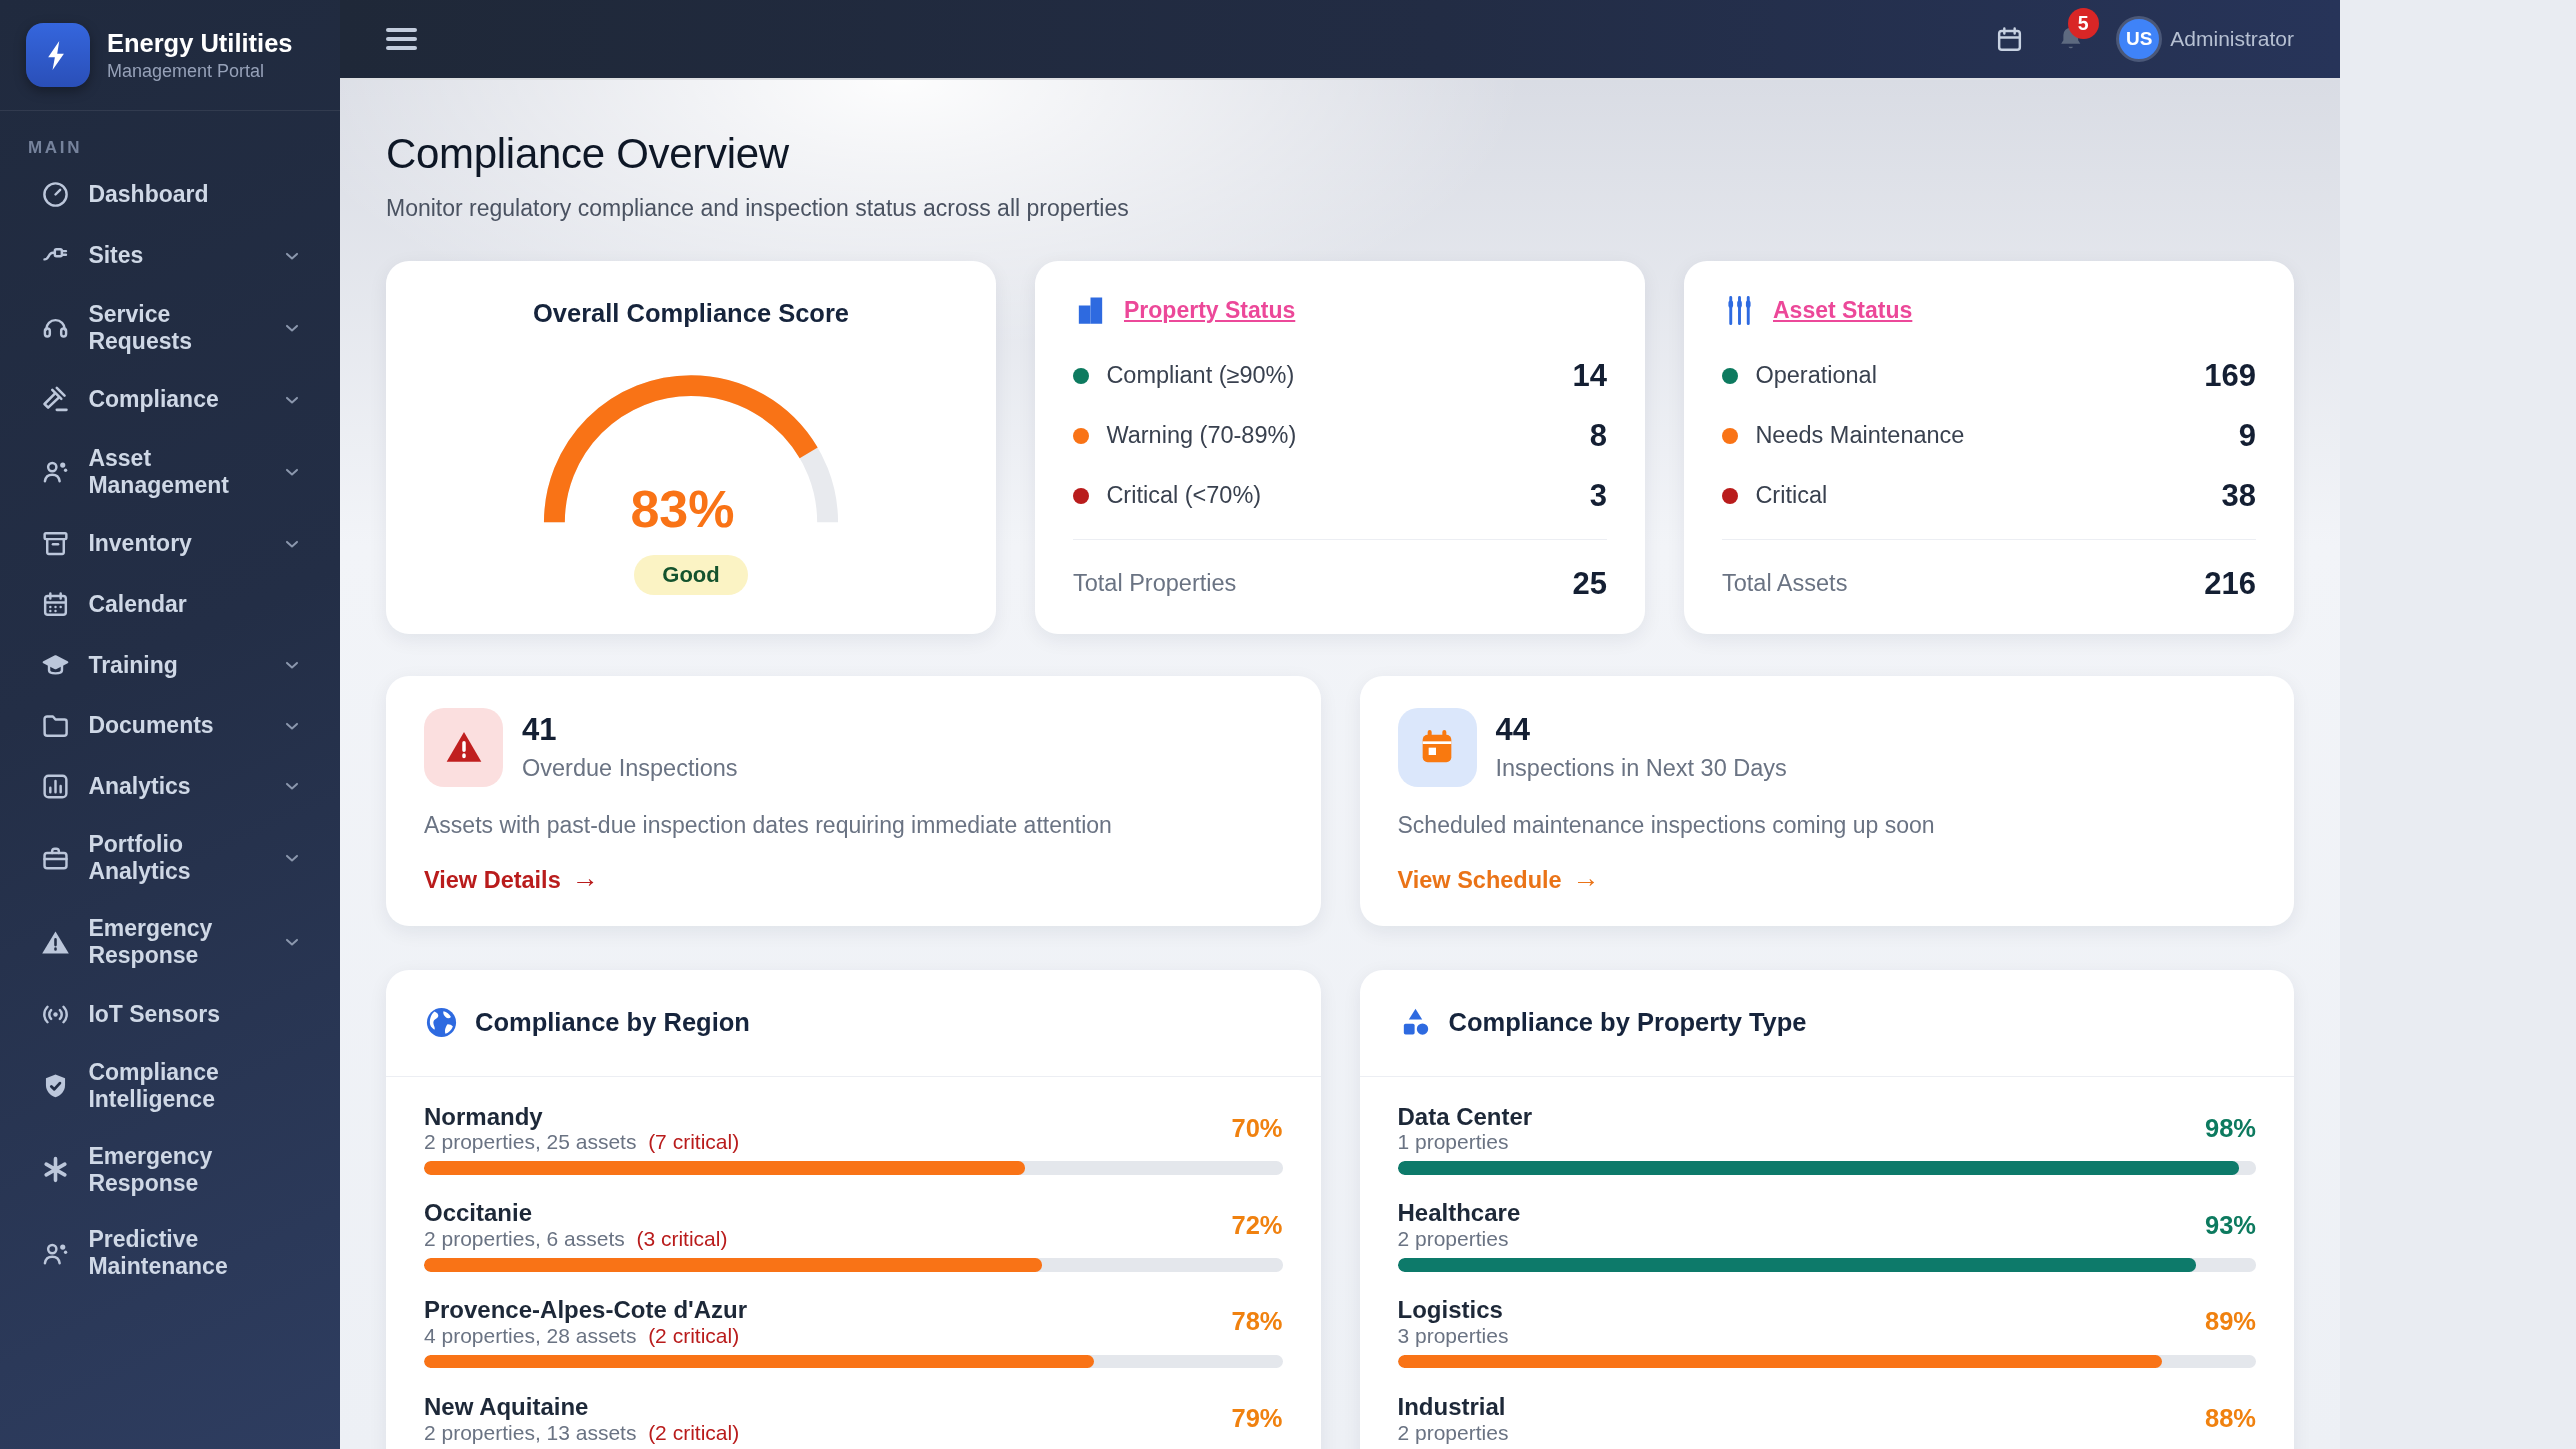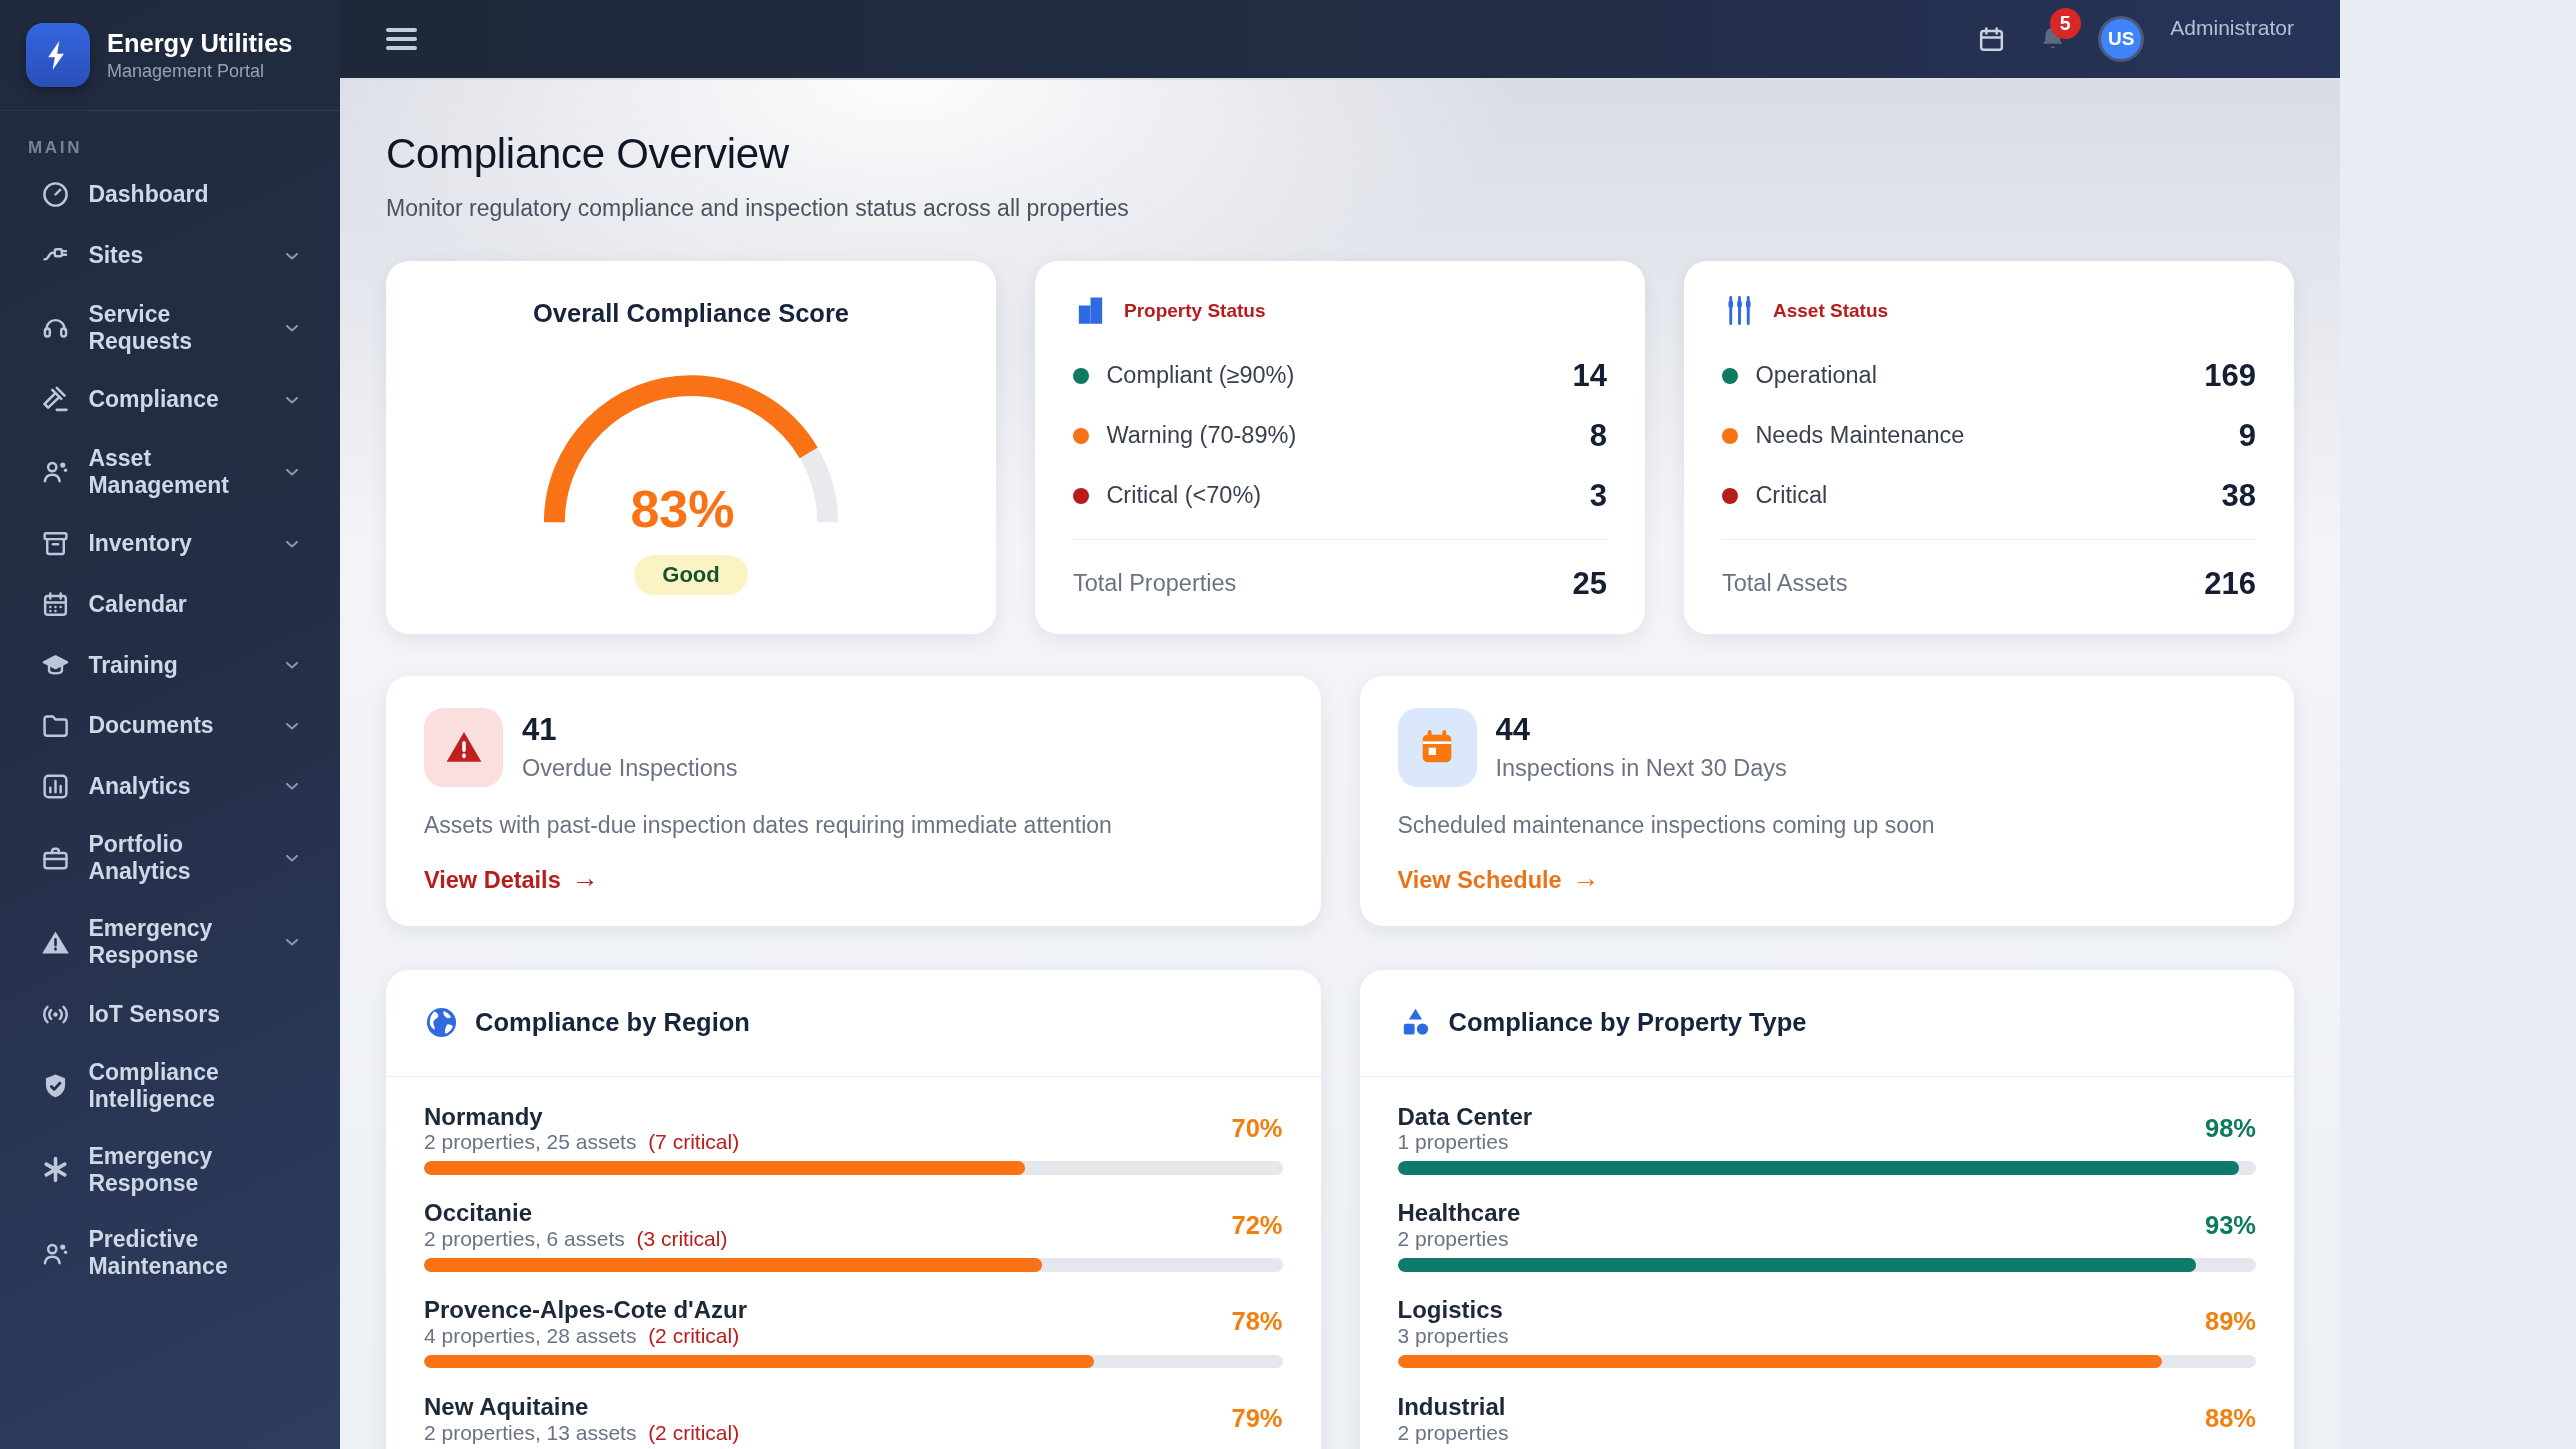--- a/index.html
+++ b/index.html
@@ -46,21 +46,21 @@
   .hamburger { display:flex; flex-direction:column; gap:5.4px; cursor:pointer; }
   .hamburger span { width:31px; height:4px; border-radius:2px; background:#c3cddd; }
   .topbar-right { margin-left:auto; display:flex; align-items:center; gap:31px; }
   .icon-btn { position:relative; color:#c8d2e2; cursor:pointer; display:flex; }
   .icon-btn svg { width:31px; height:31px; }
   .bell { color:#5d6a80; }
   .bell svg { width:29.5px; height:29.5px; }
   .badge { position:absolute; top:-16px; right:-13.4px; min-width:31px; height:31px;
            background:#d92626; color:#fff; border-radius:50%; font-size:19.5px; font-weight:bold;
            display:flex; align-items:center; justify-content:center; }
-  .userbox { display:flex; gap:26px; cursor:pointer; }
+  .userbox { display:flex; align-items:center; gap:8px; cursor:pointer; }
   .avatar { width:46px; height:46px; border-radius:50%; background:#3f83f8;
             border:3.4px solid #4b5878; color:#fff; font-size:19px; font-weight:bold;
             display:flex; align-items:center; justify-content:center; }
   .user-role { font-size:21px; color:#b6c0d2; }
 
   .content { flex:1; overflow:hidden; padding:50px 46px 0;
              background:
                radial-gradient(1006px 436px at 28% 0%, rgba(255,255,255,.95), rgba(255,255,255,0) 62%),
                linear-gradient(180deg,#d9dce4 0%,#f2f4f8 34%,#edf0f5 100%); }
 
@@ -81,21 +81,21 @@
   .gauge-wrap { position:relative; width:322px; height:180px; margin-top:27px; }
   .gauge-value { position:absolute; left:0; right:17px; bottom:-4px; text-align:center;
                  font-size:52px; font-weight:bold; color:#f97316; }
   .gauge-badge { margin-top:20px; background:#fbf3c4; color:#14532d; font-size:22px;
                  font-weight:bold; padding:7px 28px; border-radius:670px; }
 
   
   .card-head { display:flex; align-items:center; gap:16px; margin-bottom:17.4px; }
   .card-head .head-icon { width:35px; height:35px; color:#2e6ae0; display:flex; }
   .card-head .head-icon svg { width:35px; height:35px; }
-  .card-head h3 { font-size:19px; font-weight:bold; color:#b91c1c; }
+  .card-head h3 { font-size:23px; font-weight:bold; color:#ec4899;text-decoration:underline; }
   .status-row { display:flex; align-items:center; height:60px; }
   .dot { width:16px; height:16px; border-radius:50%; margin-right:17.4px; flex:0 0 16px; }
   .dot.green { background:#0d7a5f; } .dot.orange { background:#f97316; } .dot.red { background:#b91c1c; }
   .status-label { font-size:23.5px; color:#39414f; }
   .status-value { margin-left:auto; font-size:31px; font-weight:bold; color:#141f33; }
   .divider { border-top:1.3px solid #eceef3; margin-top:13.4px; }
   .total-row { display:flex; align-items:center; padding-top:25.5px; }
   .total-label { font-size:23.5px; color:#6a7383; }
   .total-value { margin-left:auto; font-size:31px; font-weight:bold; color:#141f33; }
 

